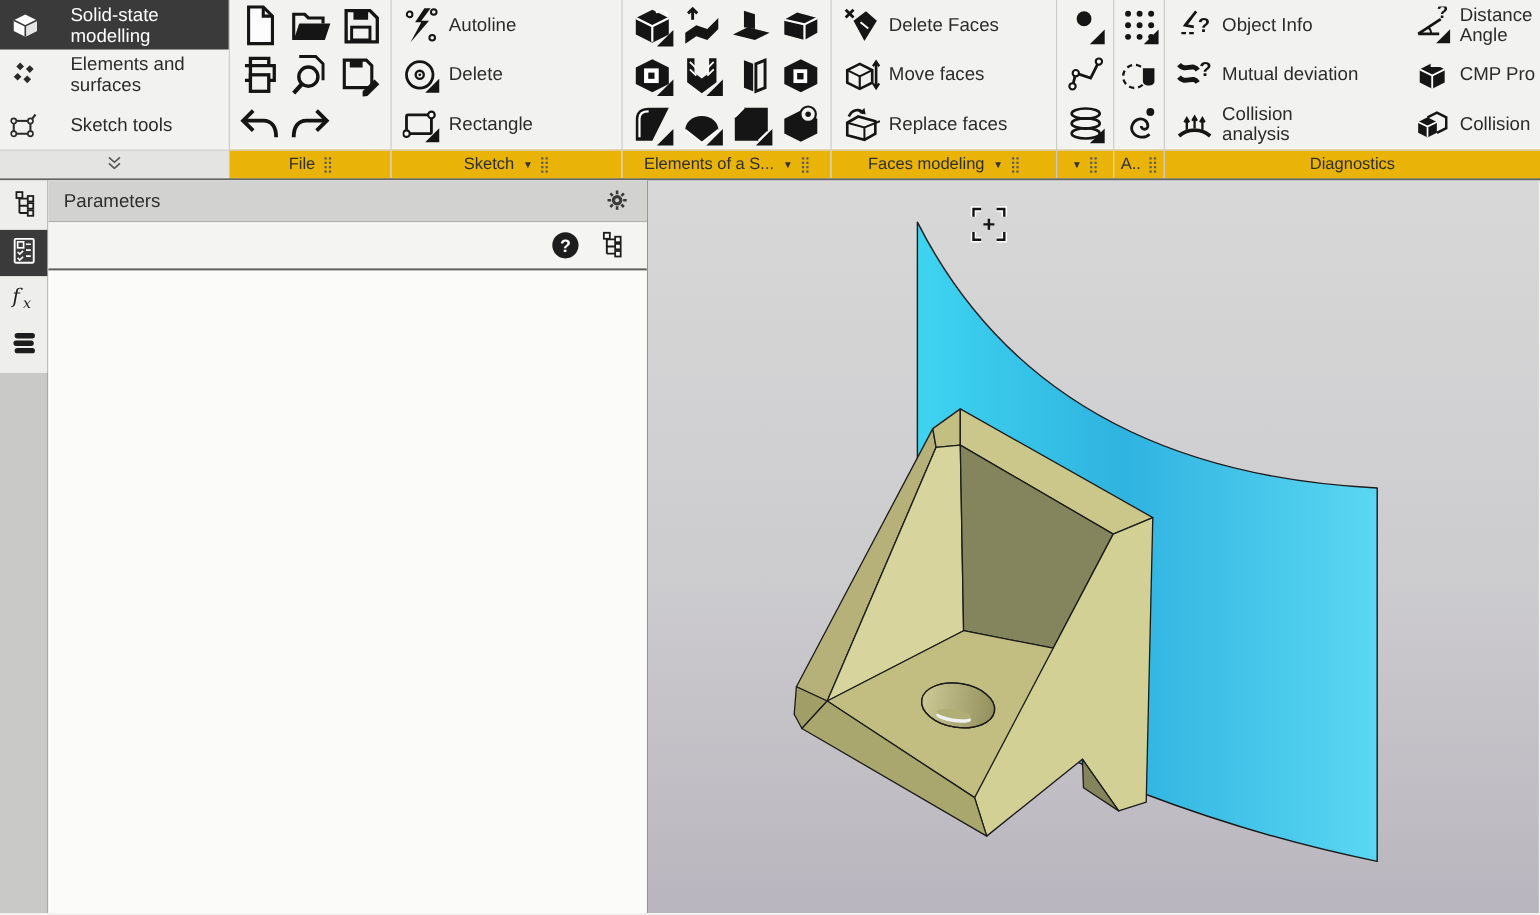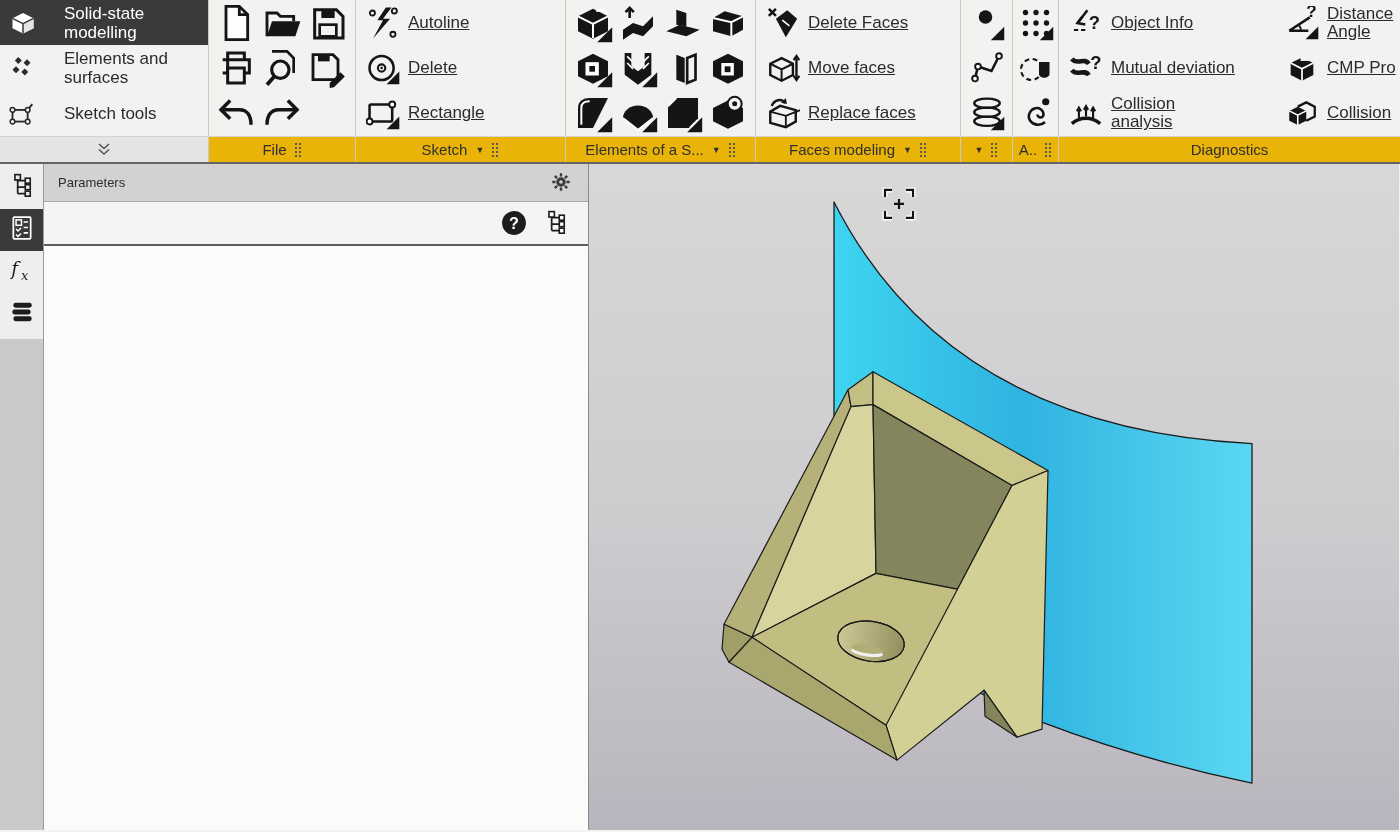--- a/index.html
+++ b/index.html
@@ -11,21 +11,21 @@
   .cat-item{height:46px;display:flex;align-items:center;gap:26px;padding:0 4px 0 8px;
     font-size:17px;line-height:19px;cursor:default;}
   .cat-item.selected{background:#3a3a3a;color:#fff;}
   .cat-icon{width:30px;height:30px;flex:none;display:flex;align-items:center;justify-content:center;}
   .cat-icon svg{width:28px;height:28px;}
   .cat-chevron{height:26px;margin-top:auto;background:#e4e4e2;border-top:1px solid #d2d2d0;
     display:flex;align-items:center;justify-content:center;color:#555;}
   .cat-chevron svg{width:14px;height:12px;}
   #groups{display:flex;flex:1;}
   .group{display:flex;flex-direction:column;border-left:1px solid #c9c9c6;flex:none;}
-  .g-body{height:137px;position:relative;text-decoration:underline;}
+  .g-body{height:137px;position:relative;}
   .g-body.grid{display:grid;align-content:center;justify-content:center;}
   .g-body.list{display:flex;flex-direction:column;}
   .g-body.columns{display:flex;}
   .g-label{height:26px;background:#eab308;border-top:1px solid #d4d4d2;display:flex;
     align-items:center;justify-content:center;font-size:15px;color:#2f2f2f;gap:8px;padding:0 4px;}
   .g-label .ddn{font-size:9px;color:#333;cursor:pointer;}
   .grip{width:7px;height:15px;position:relative;cursor:grab;flex:none;}
   .grip::before{content:"";position:absolute;left:0;top:1px;width:2px;height:2px;background:#5a5a5a;
     box-shadow:0 4px 0 #5a5a5a,0 8px 0 #5a5a5a,0 12px 0 #5a5a5a,4px 0 0 #5a5a5a,4px 4px 0 #5a5a5a,4px 8px 0 #5a5a5a,4px 12px 0 #5a5a5a;}
   .tool-btn{border:none;background:transparent;padding:0;margin:0;display:flex;align-items:center;
@@ -38,21 +38,21 @@
   .main{display:flex;height:666px;}
   .side-strip{width:44px;flex:none;background:#c9c9c7;display:flex;flex-direction:column;
     border-right:1px solid #9b9b99;}
   .strip-top{background:#eeeeec;padding:3px 0 4px 0;display:flex;flex-direction:column;align-items:stretch;}
   .strip-item{height:42px;display:flex;align-items:center;justify-content:center;color:#1d1d1d;cursor:pointer;}
   .strip-item svg{width:26px;height:26px;}
   .strip-item.selected{background:#3a3a3a;color:#fff;}
   .params{width:545px;flex:none;display:flex;flex-direction:column;background:#fbfbfa;
     border-right:1px solid #8a8a88;}
   .p-header{height:38px;background:#d2d2d0;border-bottom:1px solid #a8a8a6;display:flex;
-    align-items:center;padding:0 14px;font-size:13px;color:#2d2d2d;}
+    align-items:center;padding:0 14px;font-size:17px;color:#2d2d2d;}
   .p-header .sp{flex:1;}
   .p-gear{width:24px;height:24px;color:#3a3a3a;cursor:pointer;}
   .p-gear svg{width:22px;height:22px;}
   .p-toolbar{height:44px;background:#f4f4f2;border-bottom:2px solid #5f5f5f;display:flex;
     align-items:center;justify-content:flex-end;gap:14px;padding:0 18px;}
   .p-tool{width:28px;height:28px;display:flex;align-items:center;justify-content:center;color:#1d1d1d;cursor:pointer;}
   .p-tool svg{width:26px;height:26px;}
   .p-body{flex:1;background:#fbfbf9;}
   .viewport{flex:1;position:relative;}
   .viewport svg{display:block;}

